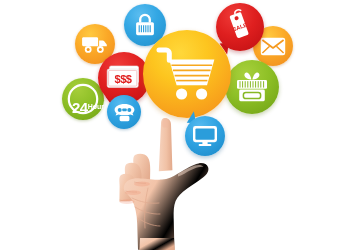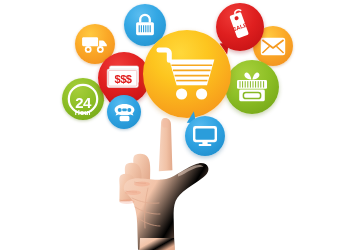--- a/index.html
+++ b/index.html
@@ -151,22 +151,22 @@
   #monitor-tail{
     left:186px;top:112px;z-index:11;
     border-right:9px solid #2ba0e0;
     border-top:10px solid transparent;
     border-bottom:2px solid transparent;
     transform:rotate(-10deg);
   }
 
   
   .hour-txt{
-    position:absolute;left:0;top:16px;width:100%;height:100%;
-    display:flex;flex-direction:column;align-items:center;justify-content:flex-start;
+    position:absolute;left:0;top:8px;width:100%;height:100%;
+    display:flex;flex-direction:row;align-items:center;justify-content:flex-end;
     color:#ffffff;line-height:1;pointer-events:none;
   }
   .hour-num{font-size:15px;font-weight:bold;letter-spacing:-.5px;margin-top:1px;}
   .hour-lbl{font-size:7px;font-weight:bold;margin-top:-1px;}
 
   .dollars{
     font-size:11px;font-weight:bold;color:#e02020;
     letter-spacing:-.5px;line-height:1;
   }
 

